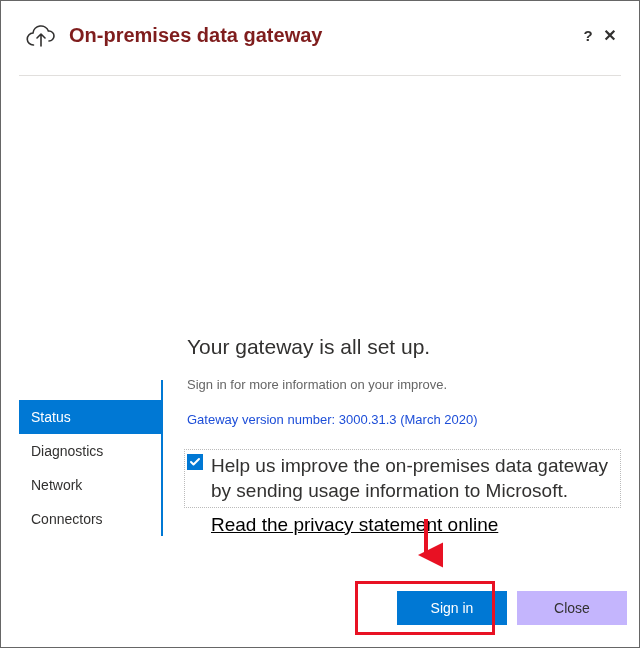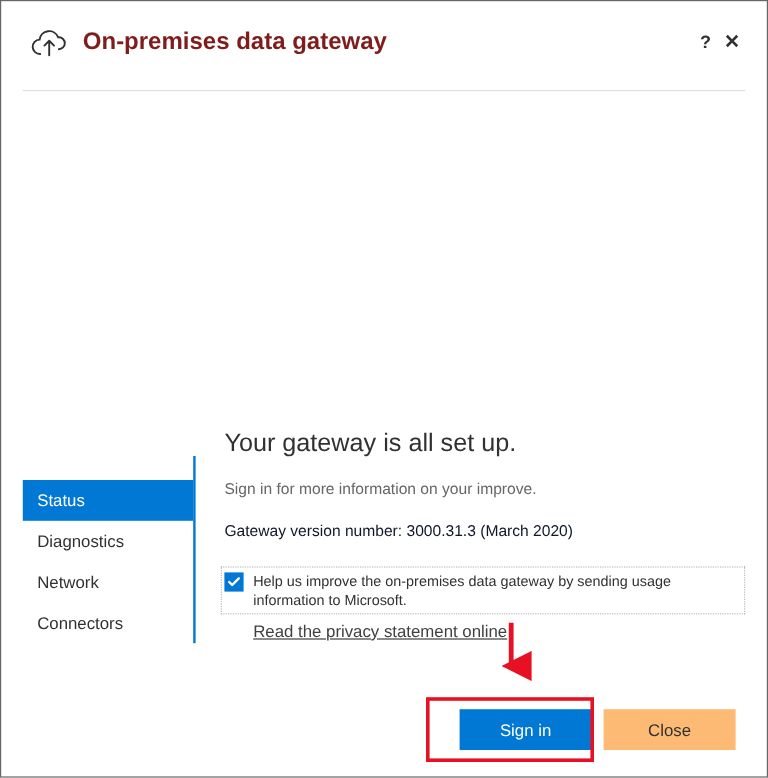--- a/index.html
+++ b/index.html
@@ -73,71 +73,71 @@
       color: #323130;
       margin-bottom: 18px;
     }
     .main .subtitle {
       font-size: 13px;
       color: #666;
       margin-bottom: 20px;
     }
     .main .version {
       font-size: 13px;
-      color: #0f172a;
+      color: #1d4ed8;
       margin-bottom: 22px;
     }
     .checkbox-row {
       display: flex;
       align-items: flex-start;
       border: 1px dotted #bbb;
       padding: 3px 6px 3px 2px;
       margin-left: -3px;
       margin-bottom: 6px;
     }
     .checkbox {
       width: 16px; height: 16px;
       background: #0078d4;
       flex-shrink: 0;
       margin-right: 8px;
       margin-top: 1px;
       position: relative;
     }
     .checkbox svg { position: absolute; top: 2px; left: 2px; }
     .checkbox-label {
-      font-size: 12px;
+      font-size: 19px;
       color: #323130;
       line-height: 1.35;
     }
     .privacy-link {
-      font-size: 14px;
-      color: #404040;
+      font-size: 19px;
+      color: #000000;
       text-decoration: underline;
       margin-left: 24px;
       display: inline-block;
       cursor: pointer;
     }
     .footer {
       position: absolute;
-      right: 26px;
+      right: 12px;
       bottom: 22px;
       display: flex;
       gap: 0;
     }
     .btn {
       min-width: 110px;
       height: 34px;
       border: none;
       font-size: 14px;
       font-family: inherit;
       cursor: pointer;
       padding: 0 18px;
     }
     .btn.primary { background: #0078d4; color: #fff; }
-    .btn.secondary { background: #fdba74; color: #323130; margin-left: 10px; }
+    .btn.secondary { background: #c4b5fd; color: #323130; margin-left: 10px; }
     .highlight-box {
       position: absolute;
       border: 3px solid #e81123;
       width: 140px;
       height: 54px;
       right: 144px;
       bottom: 12px;
       pointer-events: none;
     }
     .arrow {

